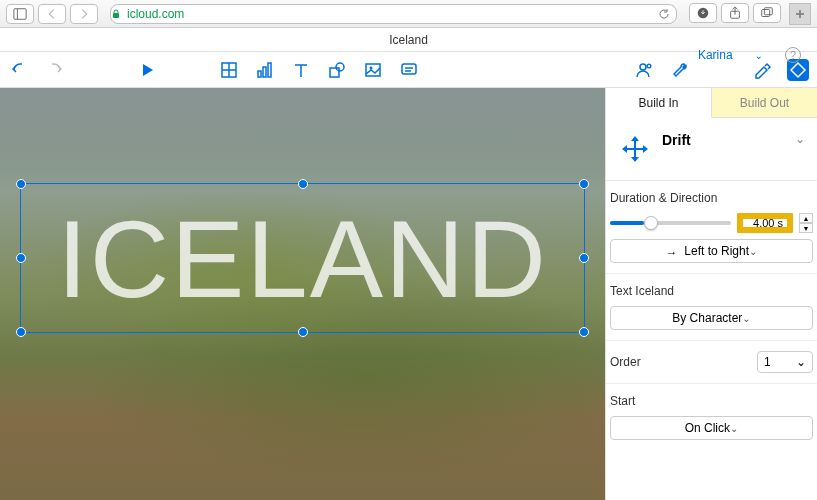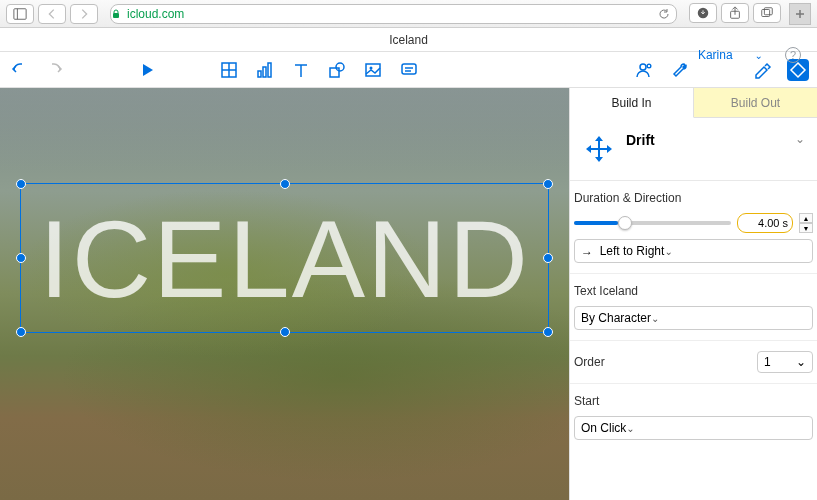--- a/index.html
+++ b/index.html
@@ -43,39 +43,39 @@
   radial-gradient(ellipse 400px 150px at 60% 70%, rgba(90,110,50,0.6), transparent 70%),
   linear-gradient(180deg, rgba(150,160,160,0.5) 0%, transparent 20%);
 }
 .iceland-text { position:absolute; top:95px; left:20px; right:20px; height:150px; display:flex; align-items:center; justify-content:center; color:rgba(255,255,255,0.78); font-size:110px; font-weight:400; letter-spacing:2px; border:1px solid #0070e0; }
 .handle { position:absolute; width:10px; height:10px; background:#0070e0; border:1px solid #fff; border-radius:50%; }
 .h-tl{top:-5px;left:-5px}.h-tm{top:-5px;left:calc(50% - 5px)}.h-tr{top:-5px;right:-5px}
 .h-ml{top:calc(50% - 5px);left:-5px}.h-mr{top:calc(50% - 5px);right:-5px}
 .h-bl{bottom:-5px;left:-5px}.h-bm{bottom:-5px;left:calc(50% - 5px)}.h-br{bottom:-5px;right:-5px}
 
 
-.inspector { width:248px; border-left:1px solid #e0e0e0; background:#fff; overflow:auto; }
+.inspector { width:212px; border-left:1px solid #e0e0e0; background:#fff; overflow:auto; }
 .tabs { display:flex; height:30px; }
 .tab { flex:1; display:flex; align-items:center; justify-content:center; font-size:12px; border-bottom:1px solid #e0e0e0; background:#fef9c3; color:#888; }
 .tab.active { background:#fff; color:#222; font-weight:500; border-bottom:1px solid #fff; }
 .tab:first-child { border-right:1px solid #e0e0e0; }
 .effect-row { padding:14px 12px; display:flex; align-items:flex-start; gap:10px; border-bottom:1px solid #e8e8e8; }
 .drift-ic { width:34px; height:34px; }
 .effect-name { font-size:14px; font-weight:600; }
 .effect-chev { margin-left:auto; color:#888; font-size:12px; }
 .section { padding:10px 4px; border-bottom:1px solid #eee; }
 .sec-label { font-size:12px; color:#333; font-weight:500; margin-bottom:8px; }
 .row { display:flex; align-items:center; gap:6px; }
 .slider { flex:1; height:4px; background:#d0d0d0; border-radius:2px; position:relative; }
 .slider-fill { position:absolute; left:0; top:0; height:4px; background:#0070e0; border-radius:2px; width:28%; }
 .slider-thumb { position:absolute; left:28%; top:-5px; width:14px; height:14px; background:#fff; border:1px solid #bbb; border-radius:50%; box-shadow:0 1px 2px rgba(0,0,0,0.2); }
-.num-input { width:56px; height:20px; border:1px solid #eab308; border-radius:9px; font-size:11px; text-align:right; padding-right:4px; }
+.num-input { width:56px; height:20px; border:6px solid #eab308; border-radius:1px; font-size:11px; text-align:right; padding-right:4px; }
 .stepper { width:14px; display:flex; flex-direction:column; }
 .step { height:10px; border:1px solid #ccc; font-size:7px; display:flex; align-items:center; justify-content:center; background:#fafafa; }
-.select { width:100%; height:24px; border:1px solid #ccc; border-radius:4px; font-size:12px; padding:0 6px; background:#fff; display:flex; align-items:center; justify-content:flex-start; margin-top:6px; }
+.select { width:100%; height:24px; border:1px solid #ccc; border-radius:4px; font-size:12px; padding:0 6px; background:#fff; display:flex; align-items:center; justify-content:center; margin-top:6px; }
 .select .arr { color:#555; font-size:10px; }
 .order-row { display:flex; align-items:center; justify-content:space-between; }
 .order-sel { width:56px; height:22px; border:1px solid #ccc; border-radius:4px; font-size:12px; display:flex; align-items:center; justify-content:space-between; padding:0 6px; }
 </style>
 </head>
 <body>
 
 <div class="browser-bar">
   <div class="bb-left">
     <div class="bb-btn">

